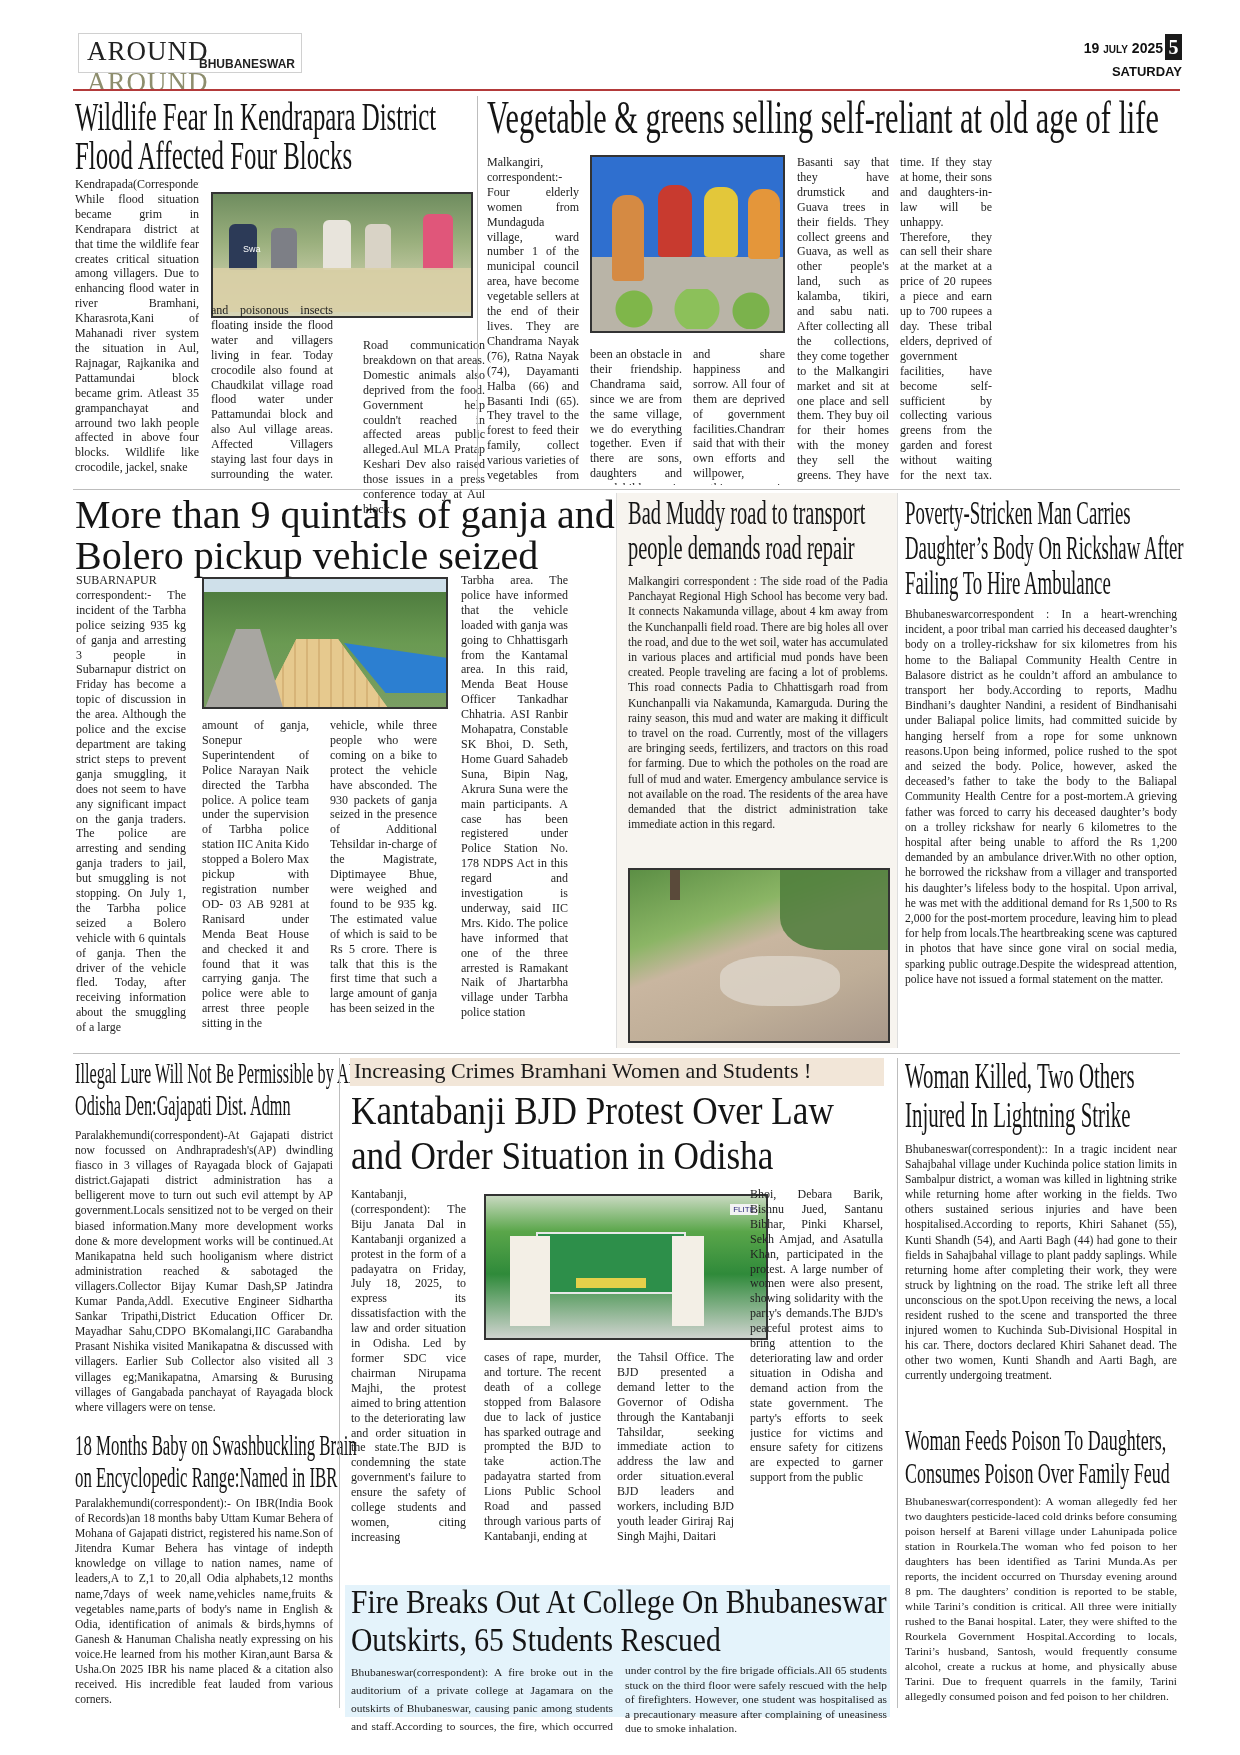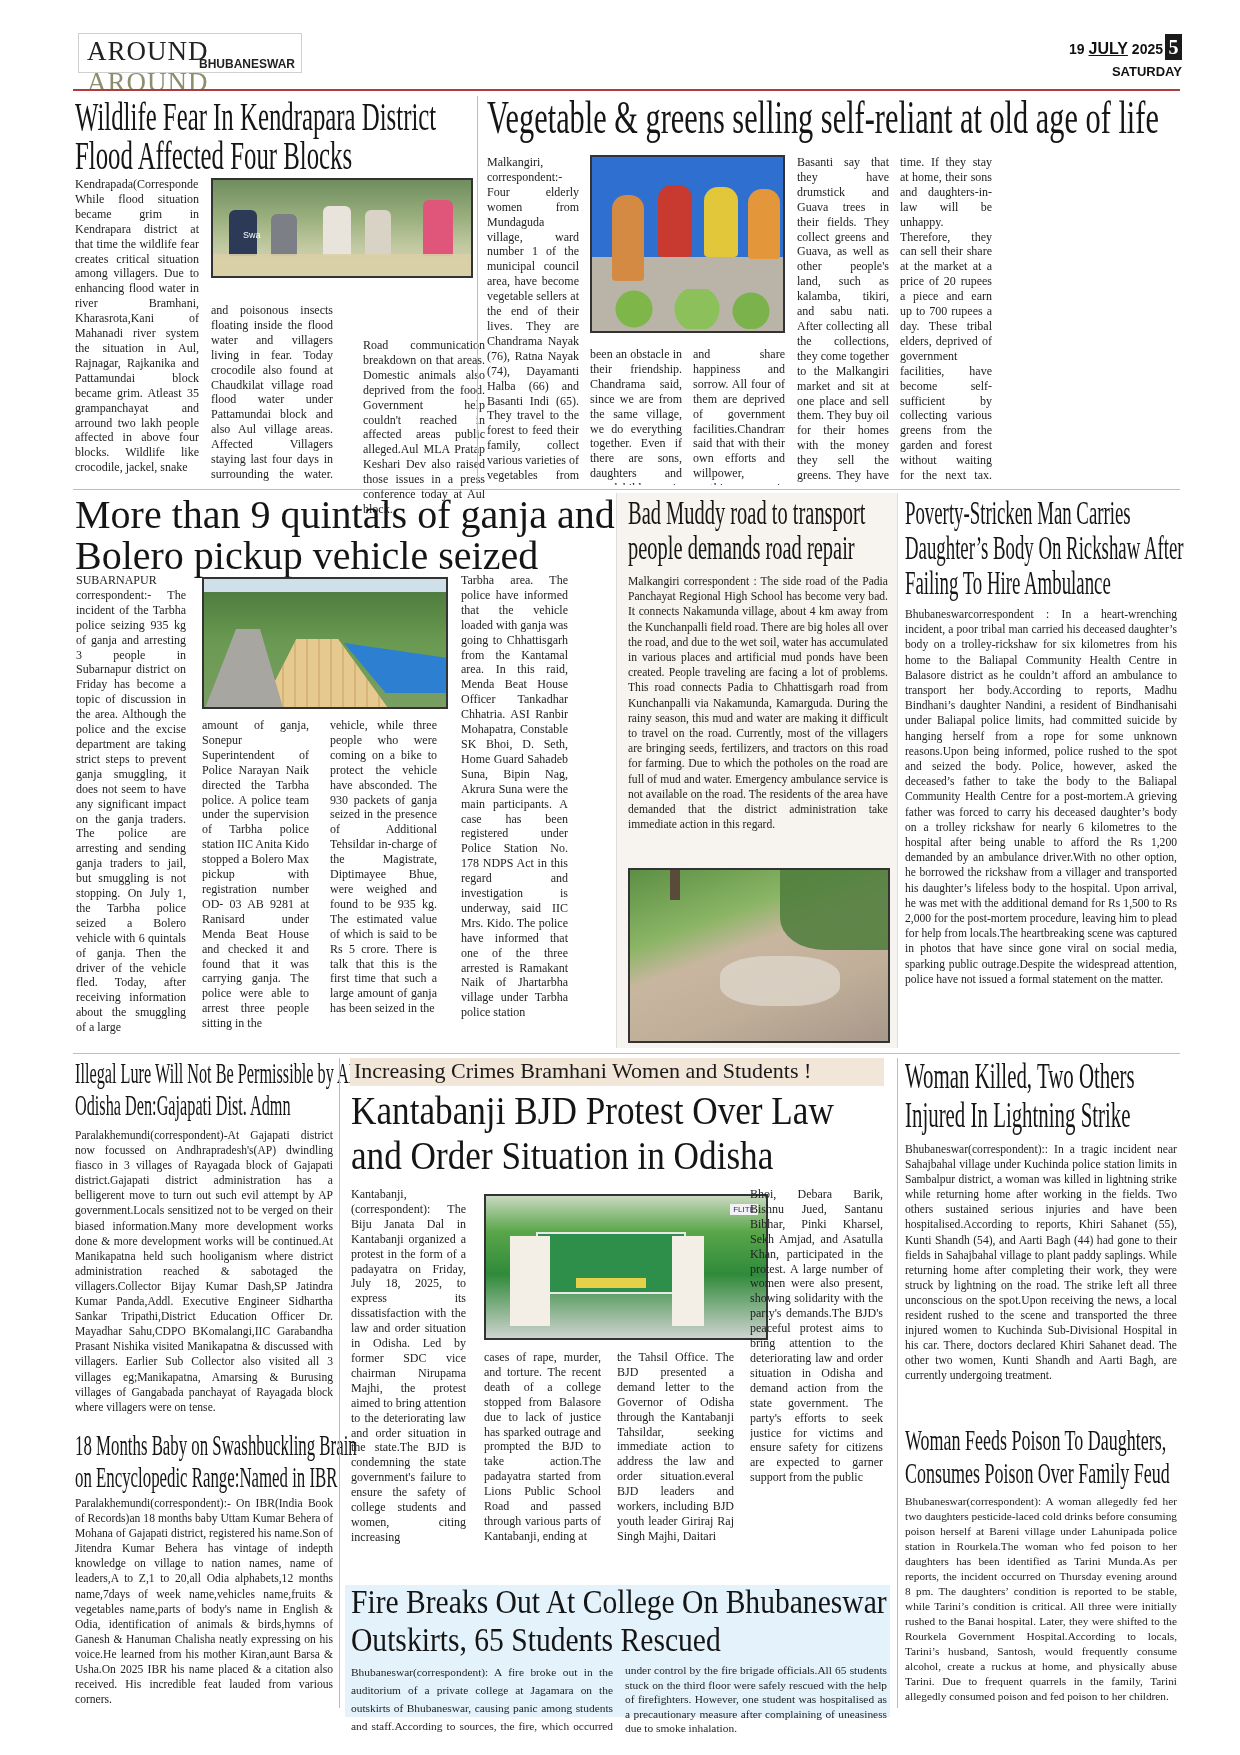--- a/index.html
+++ b/index.html
@@ -3,21 +3,21 @@
 <meta charset="utf-8">
 <style>
   * { box-sizing: border-box; margin: 0; padding: 0; }
   body { width: 1240px; height: 1755px; background: #ffffff; font-family: "Liberation Serif", serif; color: #1a1a1a; position: relative; overflow: hidden; }
   .abs { position: absolute; }
   .masthead-logo { left: 78px; top: 33px; width: 224px; height: 40px; border: 1px solid #d0d0d0; background: #fff; }
   .logo-around { position: absolute; left: 8px; top: 2px; font-family: "Liberation Serif", serif; font-size: 27px; letter-spacing: 1px; color: #222; }
   .logo-odisha { color: #8e8e6e; }
   .logo-city { position: absolute; right: 6px; bottom: 1px; font-family: "Liberation Sans", sans-serif; font-size: 12px; font-weight: bold; color: #222; }
   .date-line { right: 77px; top: 40px; font-family: "Liberation Sans", sans-serif; font-weight: bold; font-size: 14px; color: #111; text-align: right; }
-  .date-line .month { font-size: 16px; text-decoration: underline; }
+  .date-line .month { font-size: 10px; }
   .page-num { right: 58px; top: 34px; width: 17px; height: 26px; background: #1a1a1a; color: #fff; font-family: "Liberation Serif", serif; font-weight: bold; font-size: 20px; text-align: center; line-height: 26px; }
   .weekday { right: 58px; top: 64px; font-family: "Liberation Sans", sans-serif; font-weight: bold; font-size: 13px; color: #111; }
   .rule-red { left: 73px; top: 89px; width: 1107px; height: 2px; background: #b33a3a; }
   .rule { background: #bdbdbd; }
   .vrule { background: #bdbdbd; width: 1px; }
 
   .head-cond { font-family: "Liberation Serif", serif; transform-origin: left top; white-space: nowrap; color: #151515; line-height: 1.05; }
   .body-text { font-family: "Liberation Serif", serif; font-size: 12px; line-height: 14.9px; text-align: justify; color: #222; overflow: hidden; hyphens: auto; }
   .photo { border: 2px solid #333; overflow: hidden; }
   .tinted { background: #f7f4ef; }
@@ -39,21 +39,21 @@
   <span class="month">JULY</span>
   <span>2025</span>
 </div>
 <div class="abs page-num">5</div>
 <div class="abs weekday">SATURDAY</div>
 <div class="abs rule-red"></div>
 
 <div class="abs head-cond" style="left:75px;top:96px;font-size:40px;transform:scaleX(0.62);">Wildlife Fear In Kendrapara District</div>
 <div class="abs head-cond" style="left:75px;top:135px;font-size:40px;transform:scaleX(0.62);">Flood Affected Four Blocks</div>
 <div class="abs body-text" style="left:75px;top:177px;width:124px;height:305px;">Kendrapada(Correspondent): While flood situation became grim in Kendrapara district at that time the wildlife fear creates critical situation among villagers. Due to enhancing flood water in river Bramhani, Kharasrota,Kani of Mahanadi river system the situation in Aul, Rajnagar, Rajkanika and Pattamundai block became grim. Atleast 35 grampanchayat and arround two lakh people affected in above four blocks. Wildlife like crocodile, jackel, snake</div>
-<div class="abs photo" style="left:211px;top:178px;width:262px;height:100px;background:linear-gradient(180deg,#6f8d5f 0%,#9bb07e 40%,#c2c9a2 70%,#d8d6b8 100%);">
+<div class="abs photo" style="left:211px;top:192px;width:262px;height:126px;background:linear-gradient(180deg,#6f8d5f 0%,#9bb07e 40%,#c2c9a2 70%,#d8d6b8 100%);">
   <div style="position:absolute;left:16px;top:30px;width:28px;height:46px;background:#2c3a57;border-radius:6px 6px 2px 2px;"></div>
   <div style="position:absolute;left:58px;top:34px;width:26px;height:42px;background:#7d7f86;border-radius:6px 6px 2px 2px;"></div>
   <div style="position:absolute;left:110px;top:26px;width:28px;height:50px;background:#e8e4dc;border-radius:6px 6px 2px 2px;"></div>
   <div style="position:absolute;left:152px;top:30px;width:26px;height:46px;background:#d9d3c6;border-radius:6px 6px 2px 2px;"></div>
   <div style="position:absolute;left:210px;top:20px;width:30px;height:56px;background:#e0567a;border-radius:6px 6px 2px 2px;"></div>
   <div style="position:absolute;left:0;top:74px;width:100%;height:44px;background:#d9cfa6;opacity:0.9;"></div>
   <div style="position:absolute;left:30px;top:50px;font-family:'Liberation Sans',sans-serif;font-size:9px;color:#fff;">Swa</div>
 </div>
 <div class="abs body-text" style="left:211px;top:303px;width:122px;height:180px;">and poisonous insects floating inside the flood water and villagers living in fear. Today crocodile also found at Chaudkilat village road flood water under Pattamundai block and also Aul village areas. Affected Villagers staying last four days in surrounding the water. Food and</div>
 <div class="abs body-text" style="left:363px;top:303px;width:122px;height:180px;margin-top:35px;">Road communication breakdown on that areas. Domestic animals also deprived from the food. Government help couldn't reached in affected areas public alleged.Aul MLA Pratap Keshari Dev also raised those issues in a press conference today at Aul block.</div>

